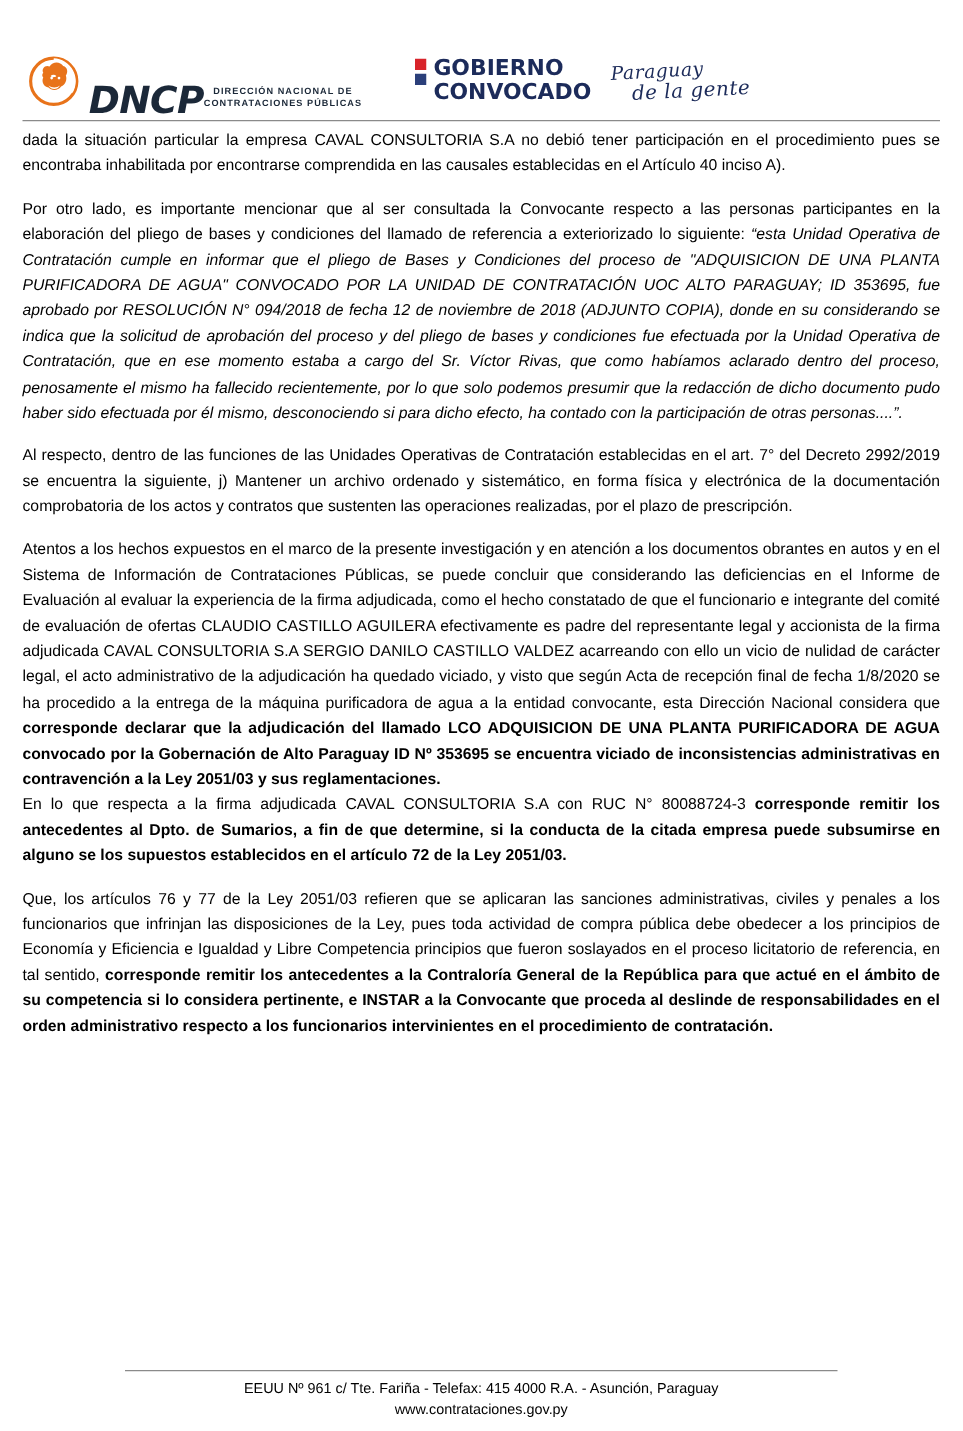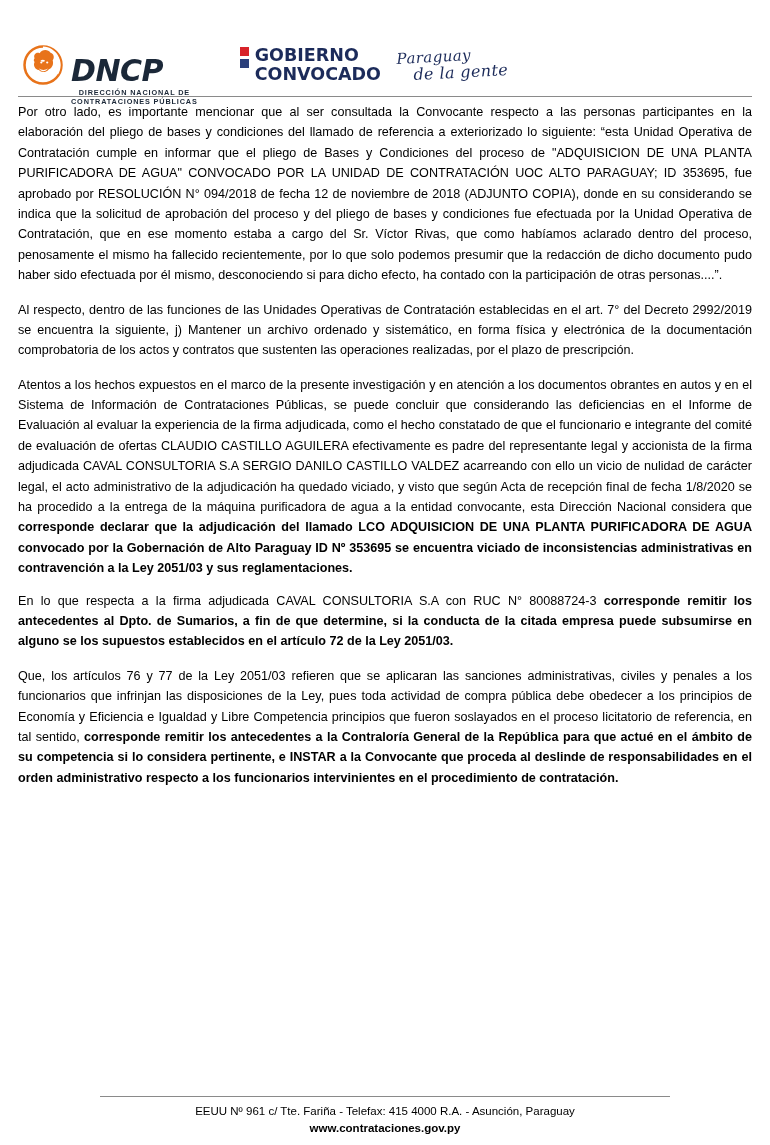--- a/index.html
+++ b/index.html
@@ -42,21 +42,20 @@
     gap: 7px;
   }
   .dncp-emblem {
     width: 42px;
     height: 42px;
     flex: 0 0 42px;
     position: relative;
   }
   .dncp-wordmark {
     display: flex;
-    flex-direction: column;
     justify-content: center;
     line-height: 1;
     margin-top: 32px;
   }
   .dncp-name {
     font-family: "DejaVu Sans", sans-serif;
     font-weight: bold;
     font-style: italic;
     font-size: 30px;
     letter-spacing: -0.5px;
@@ -153,45 +152,45 @@
     font-size: 12.6px;
     line-height: 1.62;
     text-align: justify;
     text-justify: inter-word;
     color: #000000;
   }
   .content p {
     margin: 0 0 14px 0;
   }
   .content p.tight {
-    margin-bottom: 12px;
+    margin-bottom: 0;
   }
   .content p.cont {
     margin-top: 0;
   }
-  .it { }
+  .it { font-style: italic; }
   .bd { font-weight: bold; }
 
   
   .footer {
     position: absolute;
     left: 0;
     right: 0;
     top: 1103px;
     text-align: center;
     font-family: "Liberation Sans", sans-serif;
   }
   .footer-line1 {
     font-size: 11.5px;
     color: #000000;
     line-height: 1.5;
   }
   .footer-line2 {
     font-size: 11.5px;
-    font-weight: bold;
+    font-weight: normal;
     color: #000000;
     line-height: 1.5;
   }
 </style>
 </head>
 <body>
 
 <div class="page">
 
   <div class="header">
@@ -232,20 +231,23 @@
     <div class="pdlg">
       <span class="pdlg-1">Paraguay</span>
       <span class="pdlg-2">de la gente</span>
     </div>
   </div>
 
   <div class="rule-top"></div>
 
   <div class="content">
 
+    <p>
+      <span>dada la situación particular la empresa CAVAL CONSULTORIA S.A no debió tener participación en el procedimiento pues se encontraba inhabilitada por encontrarse comprendida en las causales establecidas en el Artículo 40 inciso A).</span>
+    </p>
 
     <p>
       <span>Por otro lado, es importante mencionar que al ser consultada la Convocante respecto a las personas participantes en la elaboración del pliego de bases y condiciones del llamado de referencia a exteriorizado lo siguiente: </span><span class="it">“esta Unidad Operativa de Contratación cumple en informar que el pliego de Bases y Condiciones del proceso de  "ADQUISICION DE UNA PLANTA PURIFICADORA DE AGUA" CONVOCADO POR LA UNIDAD DE CONTRATACIÓN UOC ALTO PARAGUAY; ID 353695, fue aprobado por RESOLUCIÓN N° 094/2018 de fecha 12 de noviembre de 2018 (ADJUNTO COPIA), donde en su considerando se indica que la solicitud de aprobación del proceso y del pliego de bases y condiciones fue efectuada por la Unidad Operativa de Contratación, que en ese momento estaba a cargo del Sr. Víctor Rivas, que como habíamos aclarado dentro del proceso, penosamente el mismo ha fallecido recientemente, por lo que solo podemos presumir que la redacción de dicho documento pudo haber sido efectuada por él mismo, desconociendo si para dicho efecto, ha contado con la participación de otras personas....”.</span>
     </p>
 
     <p>
       <span>Al respecto, dentro de las funciones de las Unidades Operativas de Contratación establecidas en el art. 7° del Decreto 2992/2019 se encuentra la siguiente, j) Mantener un archivo ordenado y sistemático, en forma física y electrónica de la documentación comprobatoria de los actos y contratos que sustenten las operaciones realizadas, por el plazo de prescripción.</span>
     </p>
 
     <p class="tight">

